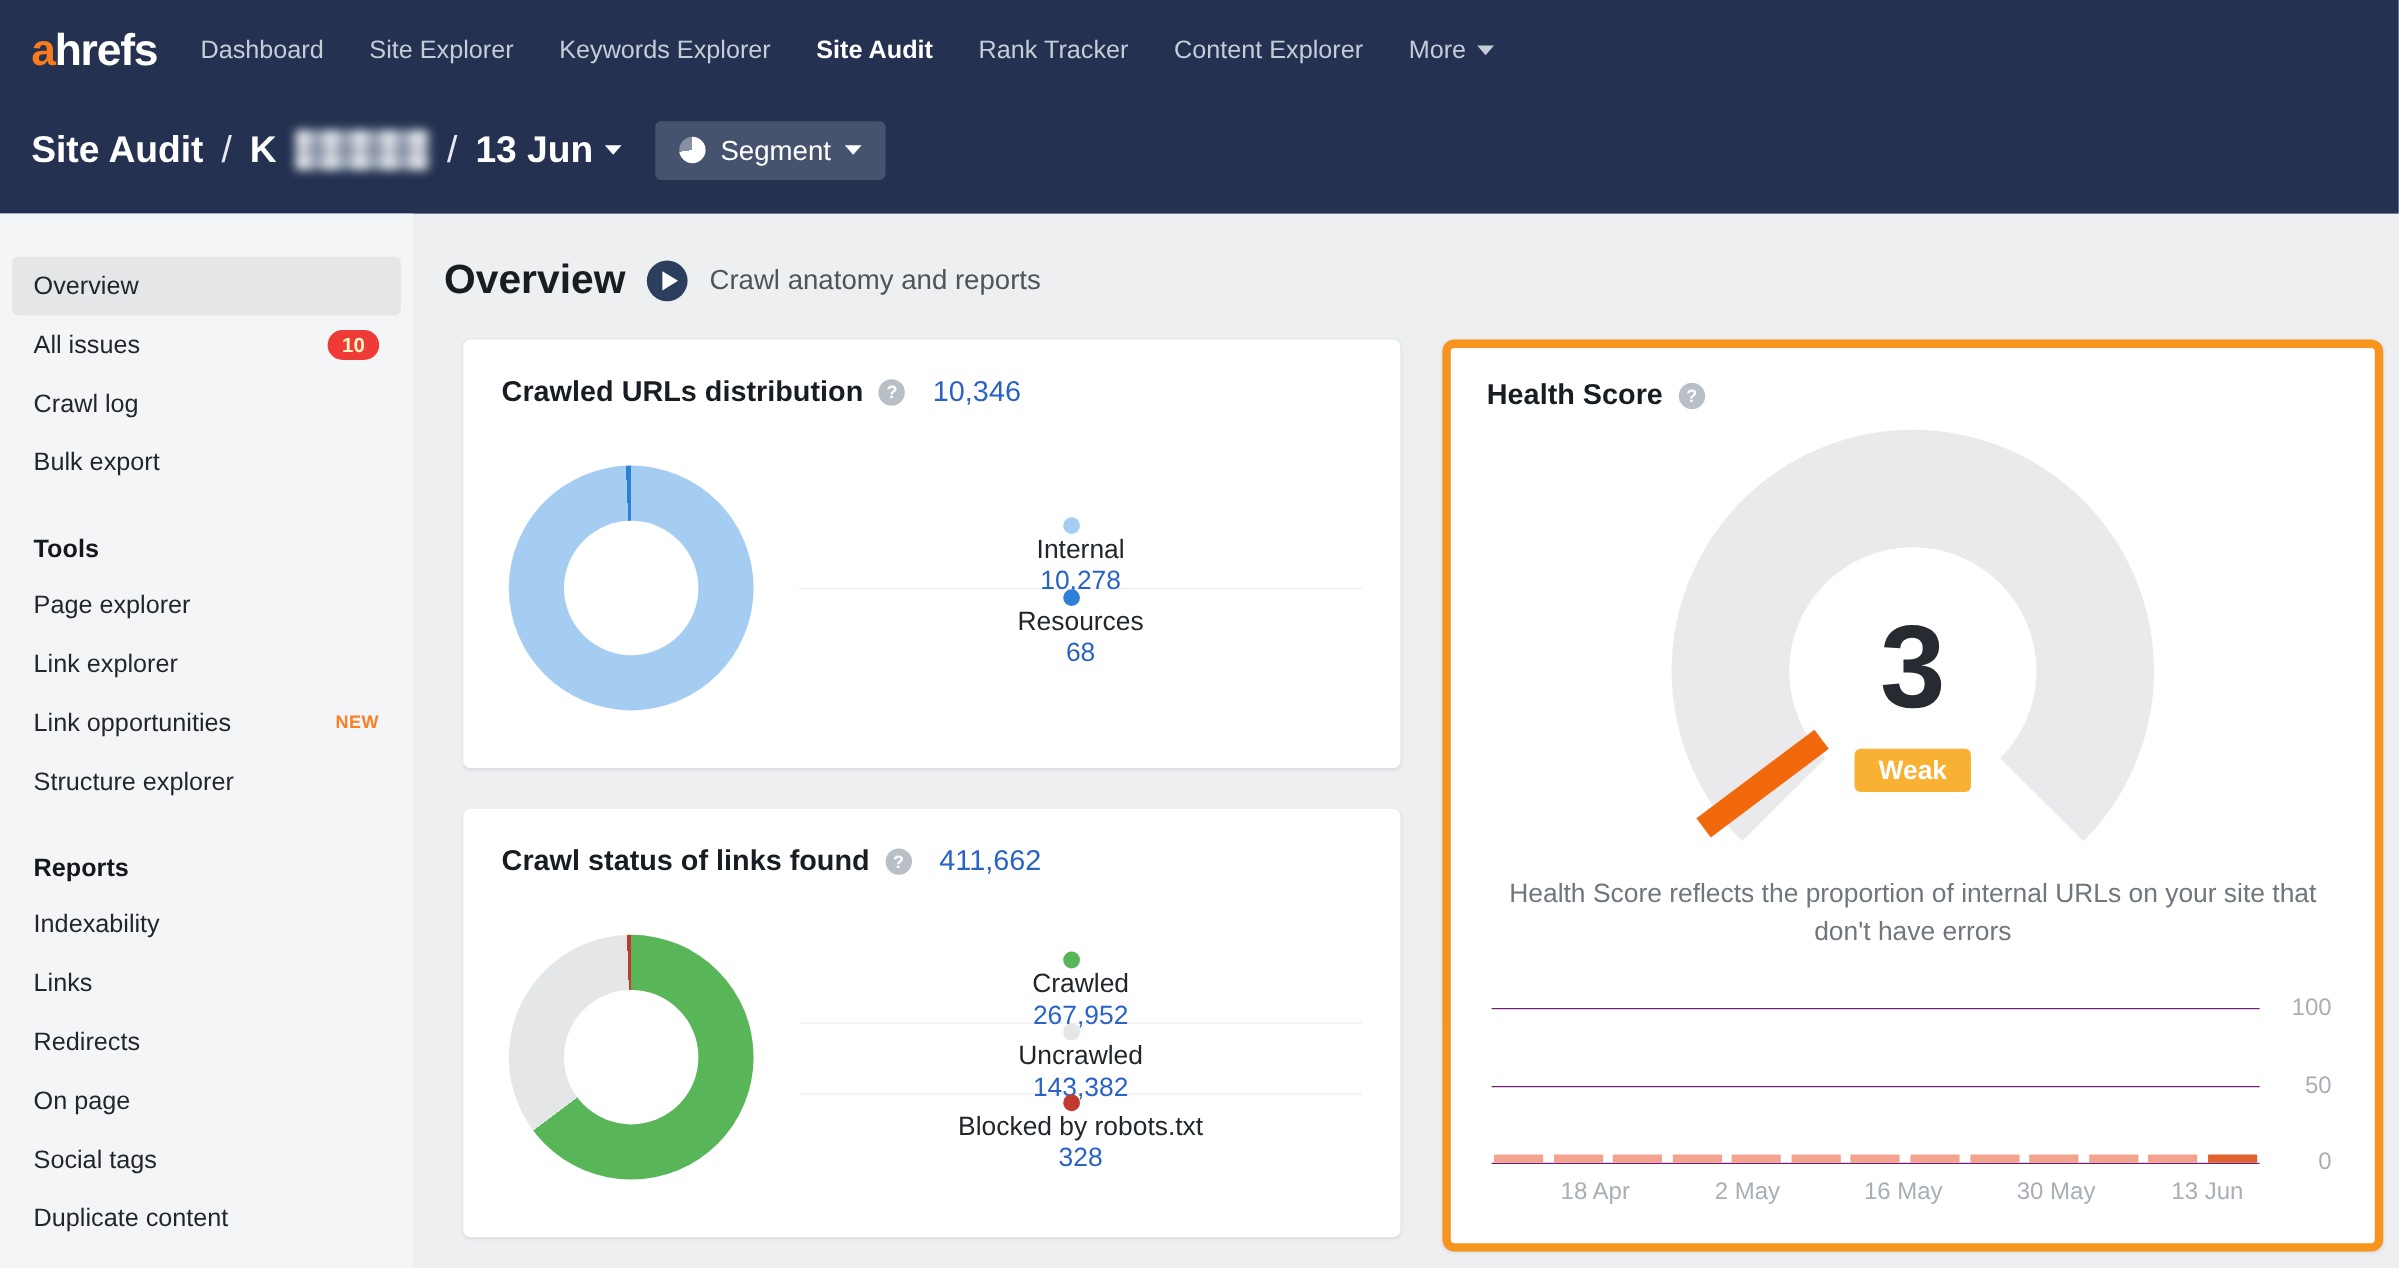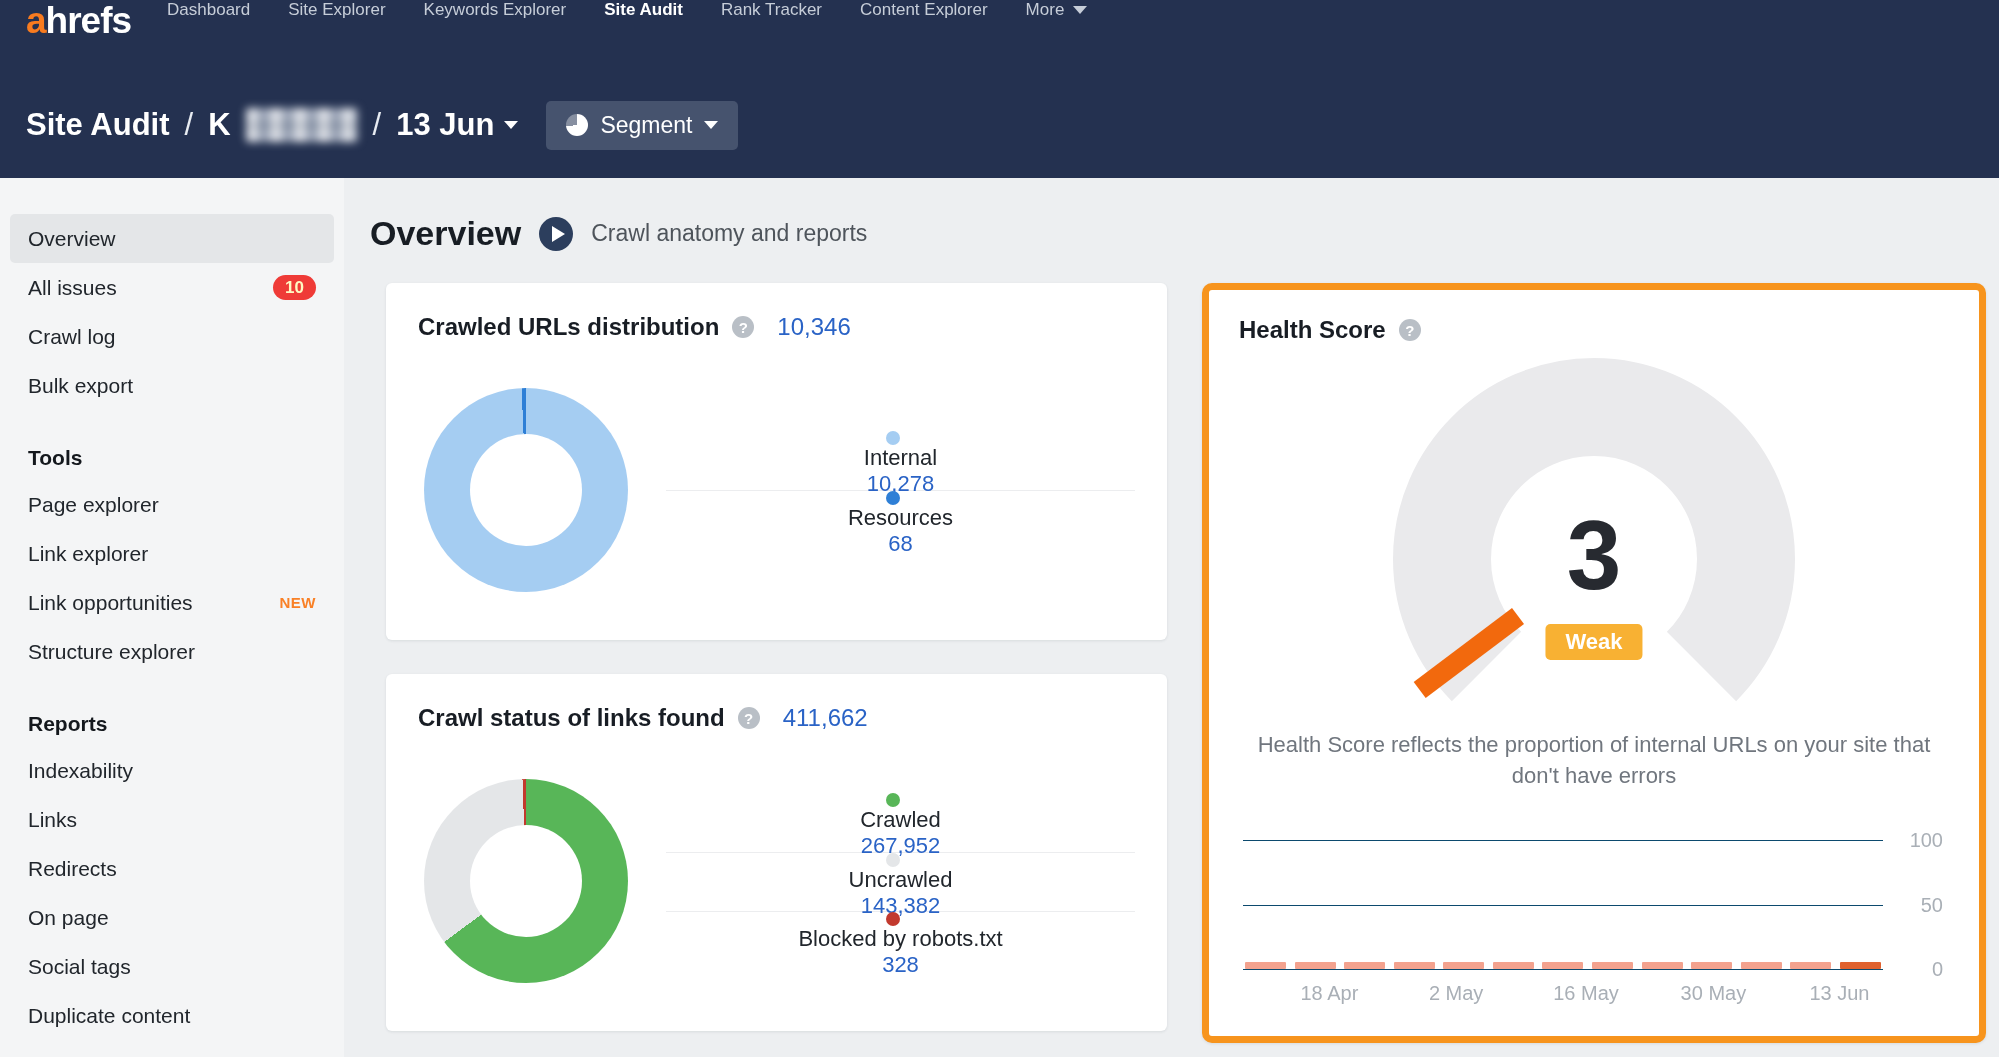--- a/index.html
+++ b/index.html
@@ -4,24 +4,24 @@
 <style>
   * { margin:0; padding:0; box-sizing:border-box; }
   html,body { width:1999px; height:1057px; }
   body {
     font-family:"Liberation Sans","DejaVu Sans",sans-serif;
     background:#edeff1; overflow:hidden; color:#21262c;
   }
 
   
   .header { background:#243150; }
-  .nav-row { display:flex; align-items:flex-start; height:84px; padding:0 26px; }
+  .nav-row { display:flex; align-items:center; height:84px; padding:0 26px; }
   .logo { font-size:37px; font-weight:bold; color:#fff; letter-spacing:-1px; margin-right:36px; cursor:pointer; }
   .logo-a { color:#f87b1f; }
-  .nav { display:flex; align-items:center; gap:38px; font-size:17px; color:#c6cdd8; }
+  .nav { display:flex; align-items:center; gap:38px; font-size:21px; color:#c6cdd8; }
   .nav-item { display:flex; align-items:center; gap:9px; cursor:pointer; white-space:nowrap; }
   .nav-item.active { color:#fff; font-weight:bold; }
   .caret { width:0; height:0; border-left:7px solid transparent; border-right:7px solid transparent; border-top:8px solid currentColor; display:inline-block; }
 
   .crumb-row { display:flex; align-items:center; height:94px; padding:0 26px 12px; }
   .breadcrumb { display:flex; align-items:center; gap:15px; font-size:31px; font-weight:bold; color:#fff; }
   .crumb-sep { font-weight:normal; color:#e8ecf2; }
   .blur-block {
     width:112px; height:34px; border-radius:3px; filter:blur(4px);
     background-image:
@@ -80,21 +80,21 @@
   .gauge-wrap { position:relative; width:440px; margin:10px auto 0; }
   .gauge { display:block; }
   .gauge-score { position:absolute; left:0; right:0; top:152px; text-align:center;
     font-size:98px; font-weight:bold; color:#272a30; line-height:1; }
   .gauge-badge { position:absolute; left:50%; transform:translateX(-50%); top:270px; background:#f8b133;
     color:#fff; font-size:22px; font-weight:bold; padding:7px 20px; border-radius:5px; line-height:1; }
   .health-desc { max-width:690px; margin:8px auto 12px; text-align:center; font-size:22px; color:#70767e; line-height:1.4; }
 
   .hs-chart { margin-top:48px; padding:0 4px; }
   .hs-plot { position:relative; height:130px; margin-right:62px; }
-  .hs-grid { position:absolute; left:0; right:0; height:1px; background:#0c4a6e; }
+  .hs-grid { position:absolute; left:0; right:0; height:1px; background:#701a75; }
   .hs-grid.g100 { top:0; } .hs-grid.g50 { top:50%; } .hs-grid.g0 { bottom:0; }
   .hs-ytick { position:absolute; right:-60px; top:50%; transform:translateY(-50%); width:52px; text-align:right;
     font-size:20px; color:#a9afb6; }
   .hs-bars { position:absolute; left:2px; right:2px; bottom:1px; display:flex; justify-content:space-between; align-items:flex-end; }
   .hs-bar { width:41px; border-radius:1px; }
   .hs-xlabels { position:relative; height:34px; margin-top:12px; margin-right:62px; font-size:20px; color:#a9afb6; }
   .hs-xlabel { position:absolute; transform:translateX(-50%); white-space:nowrap; }
 </style>
 </head>
 <body>

